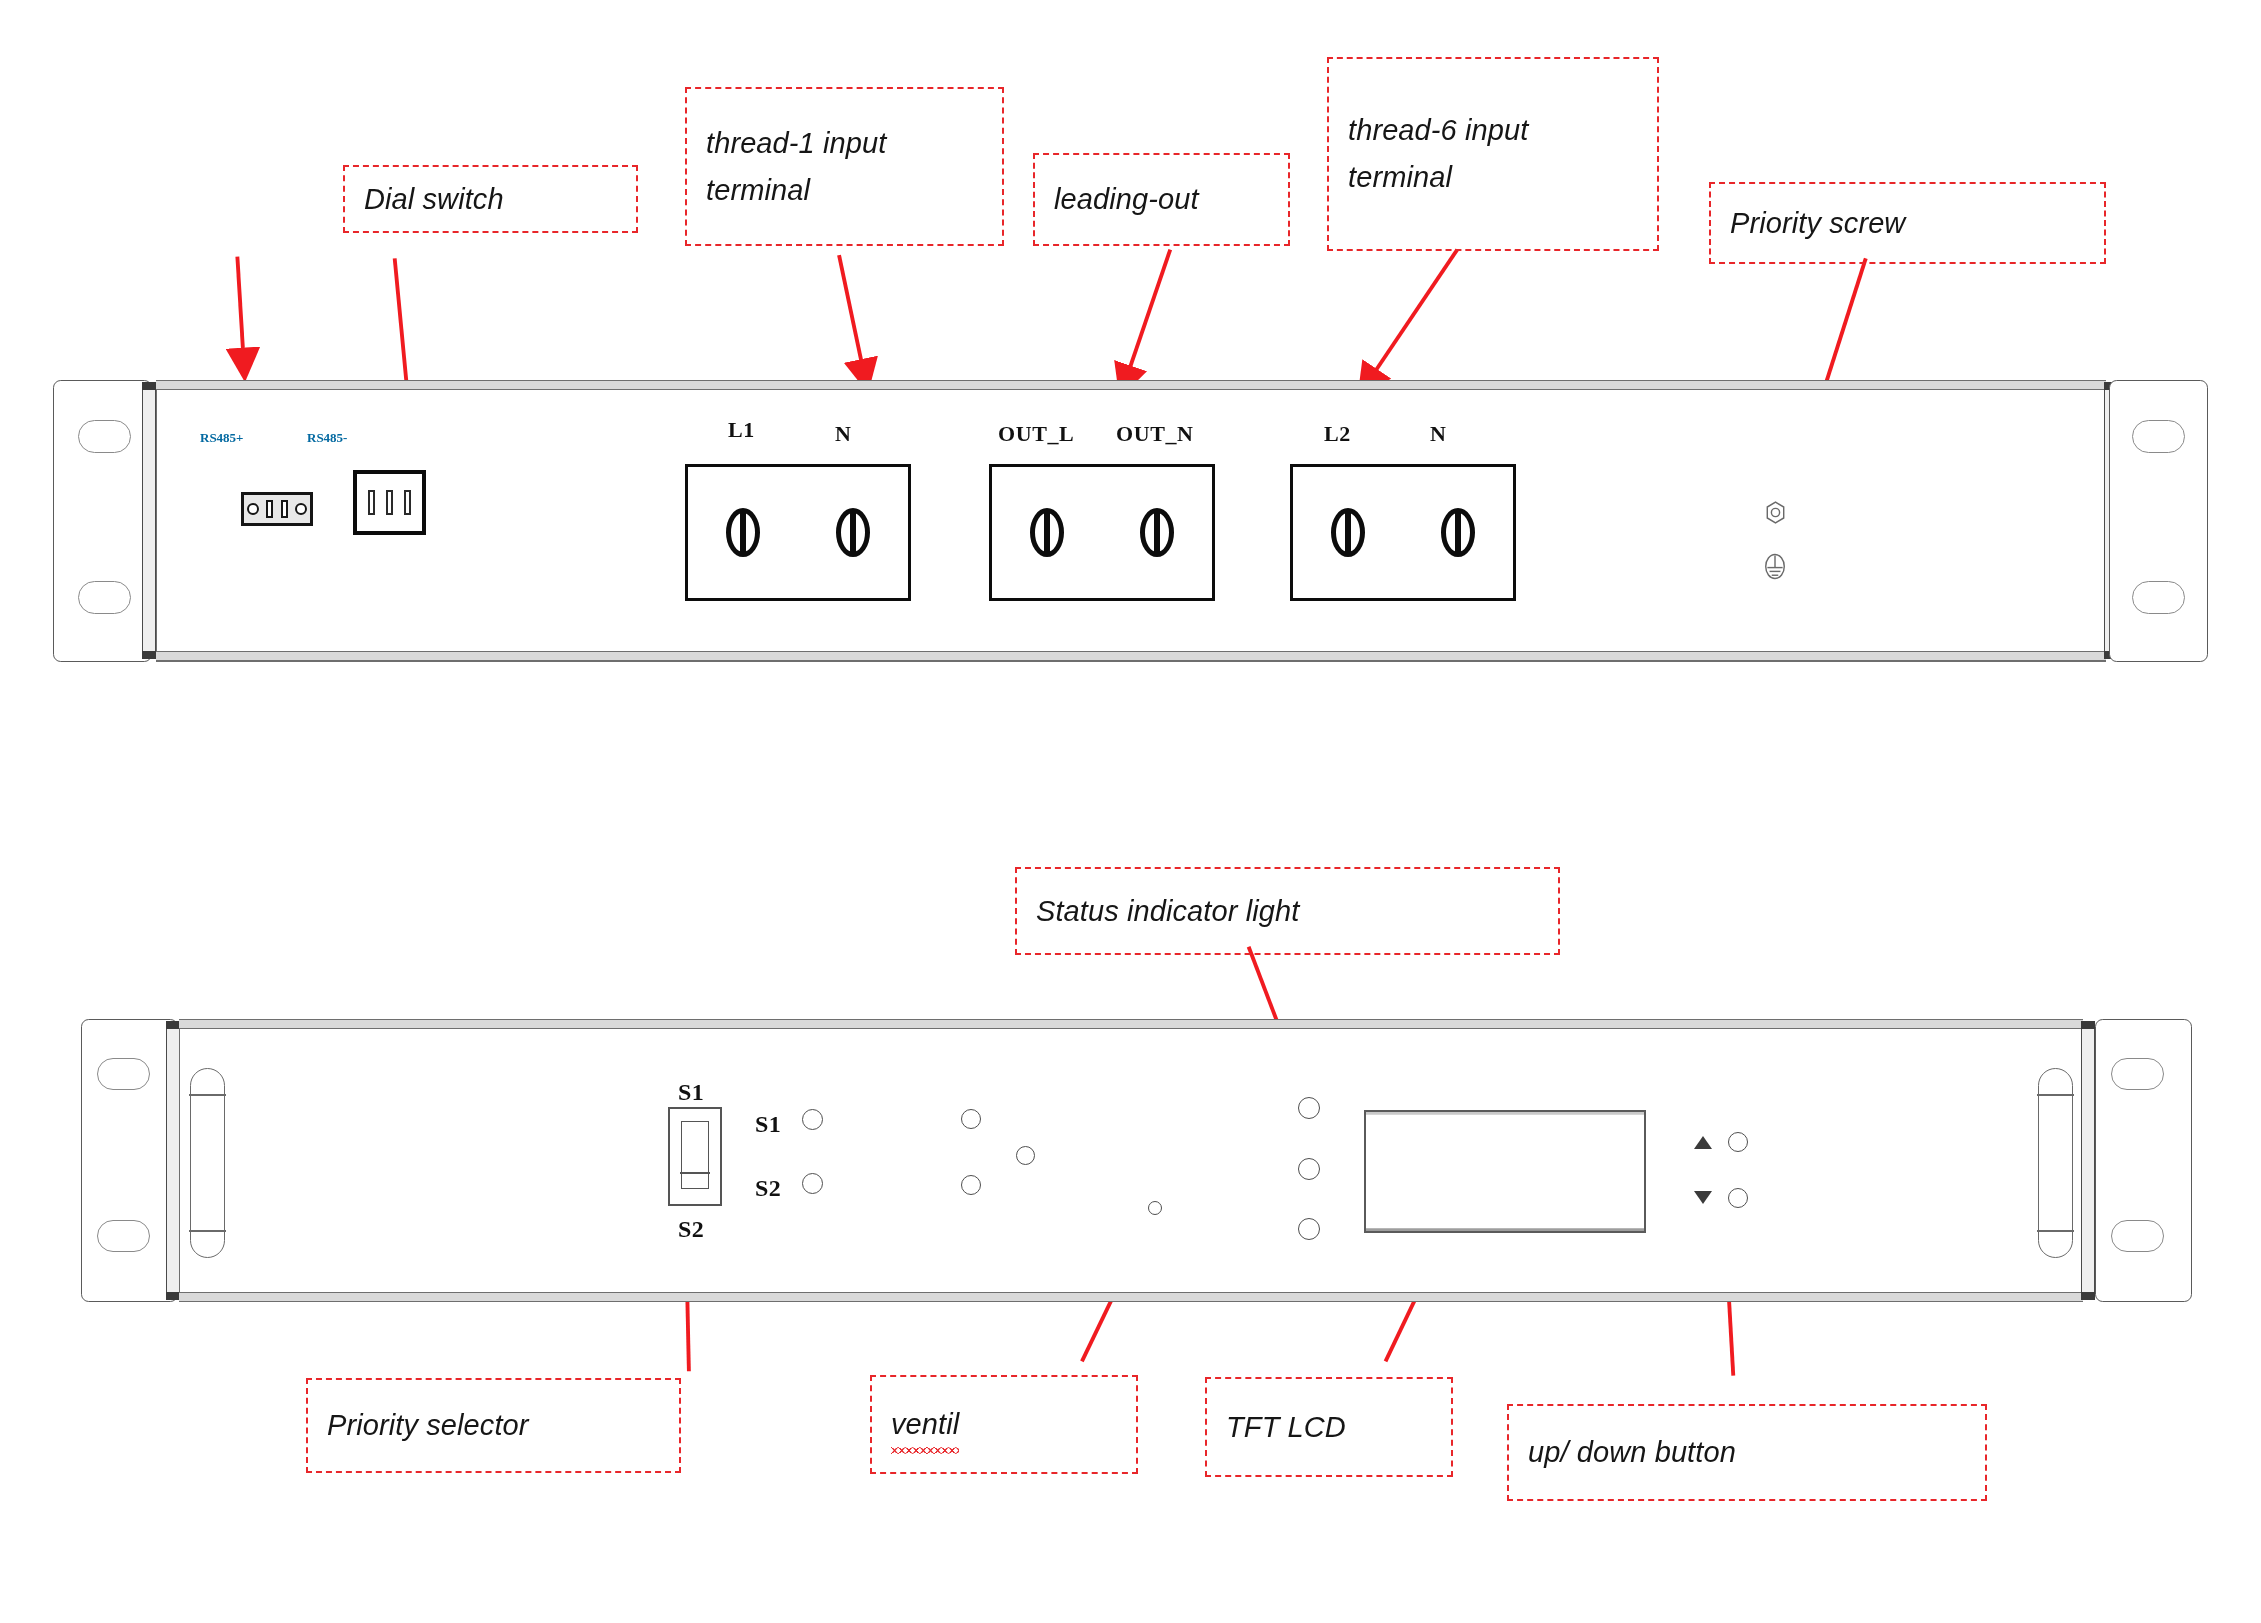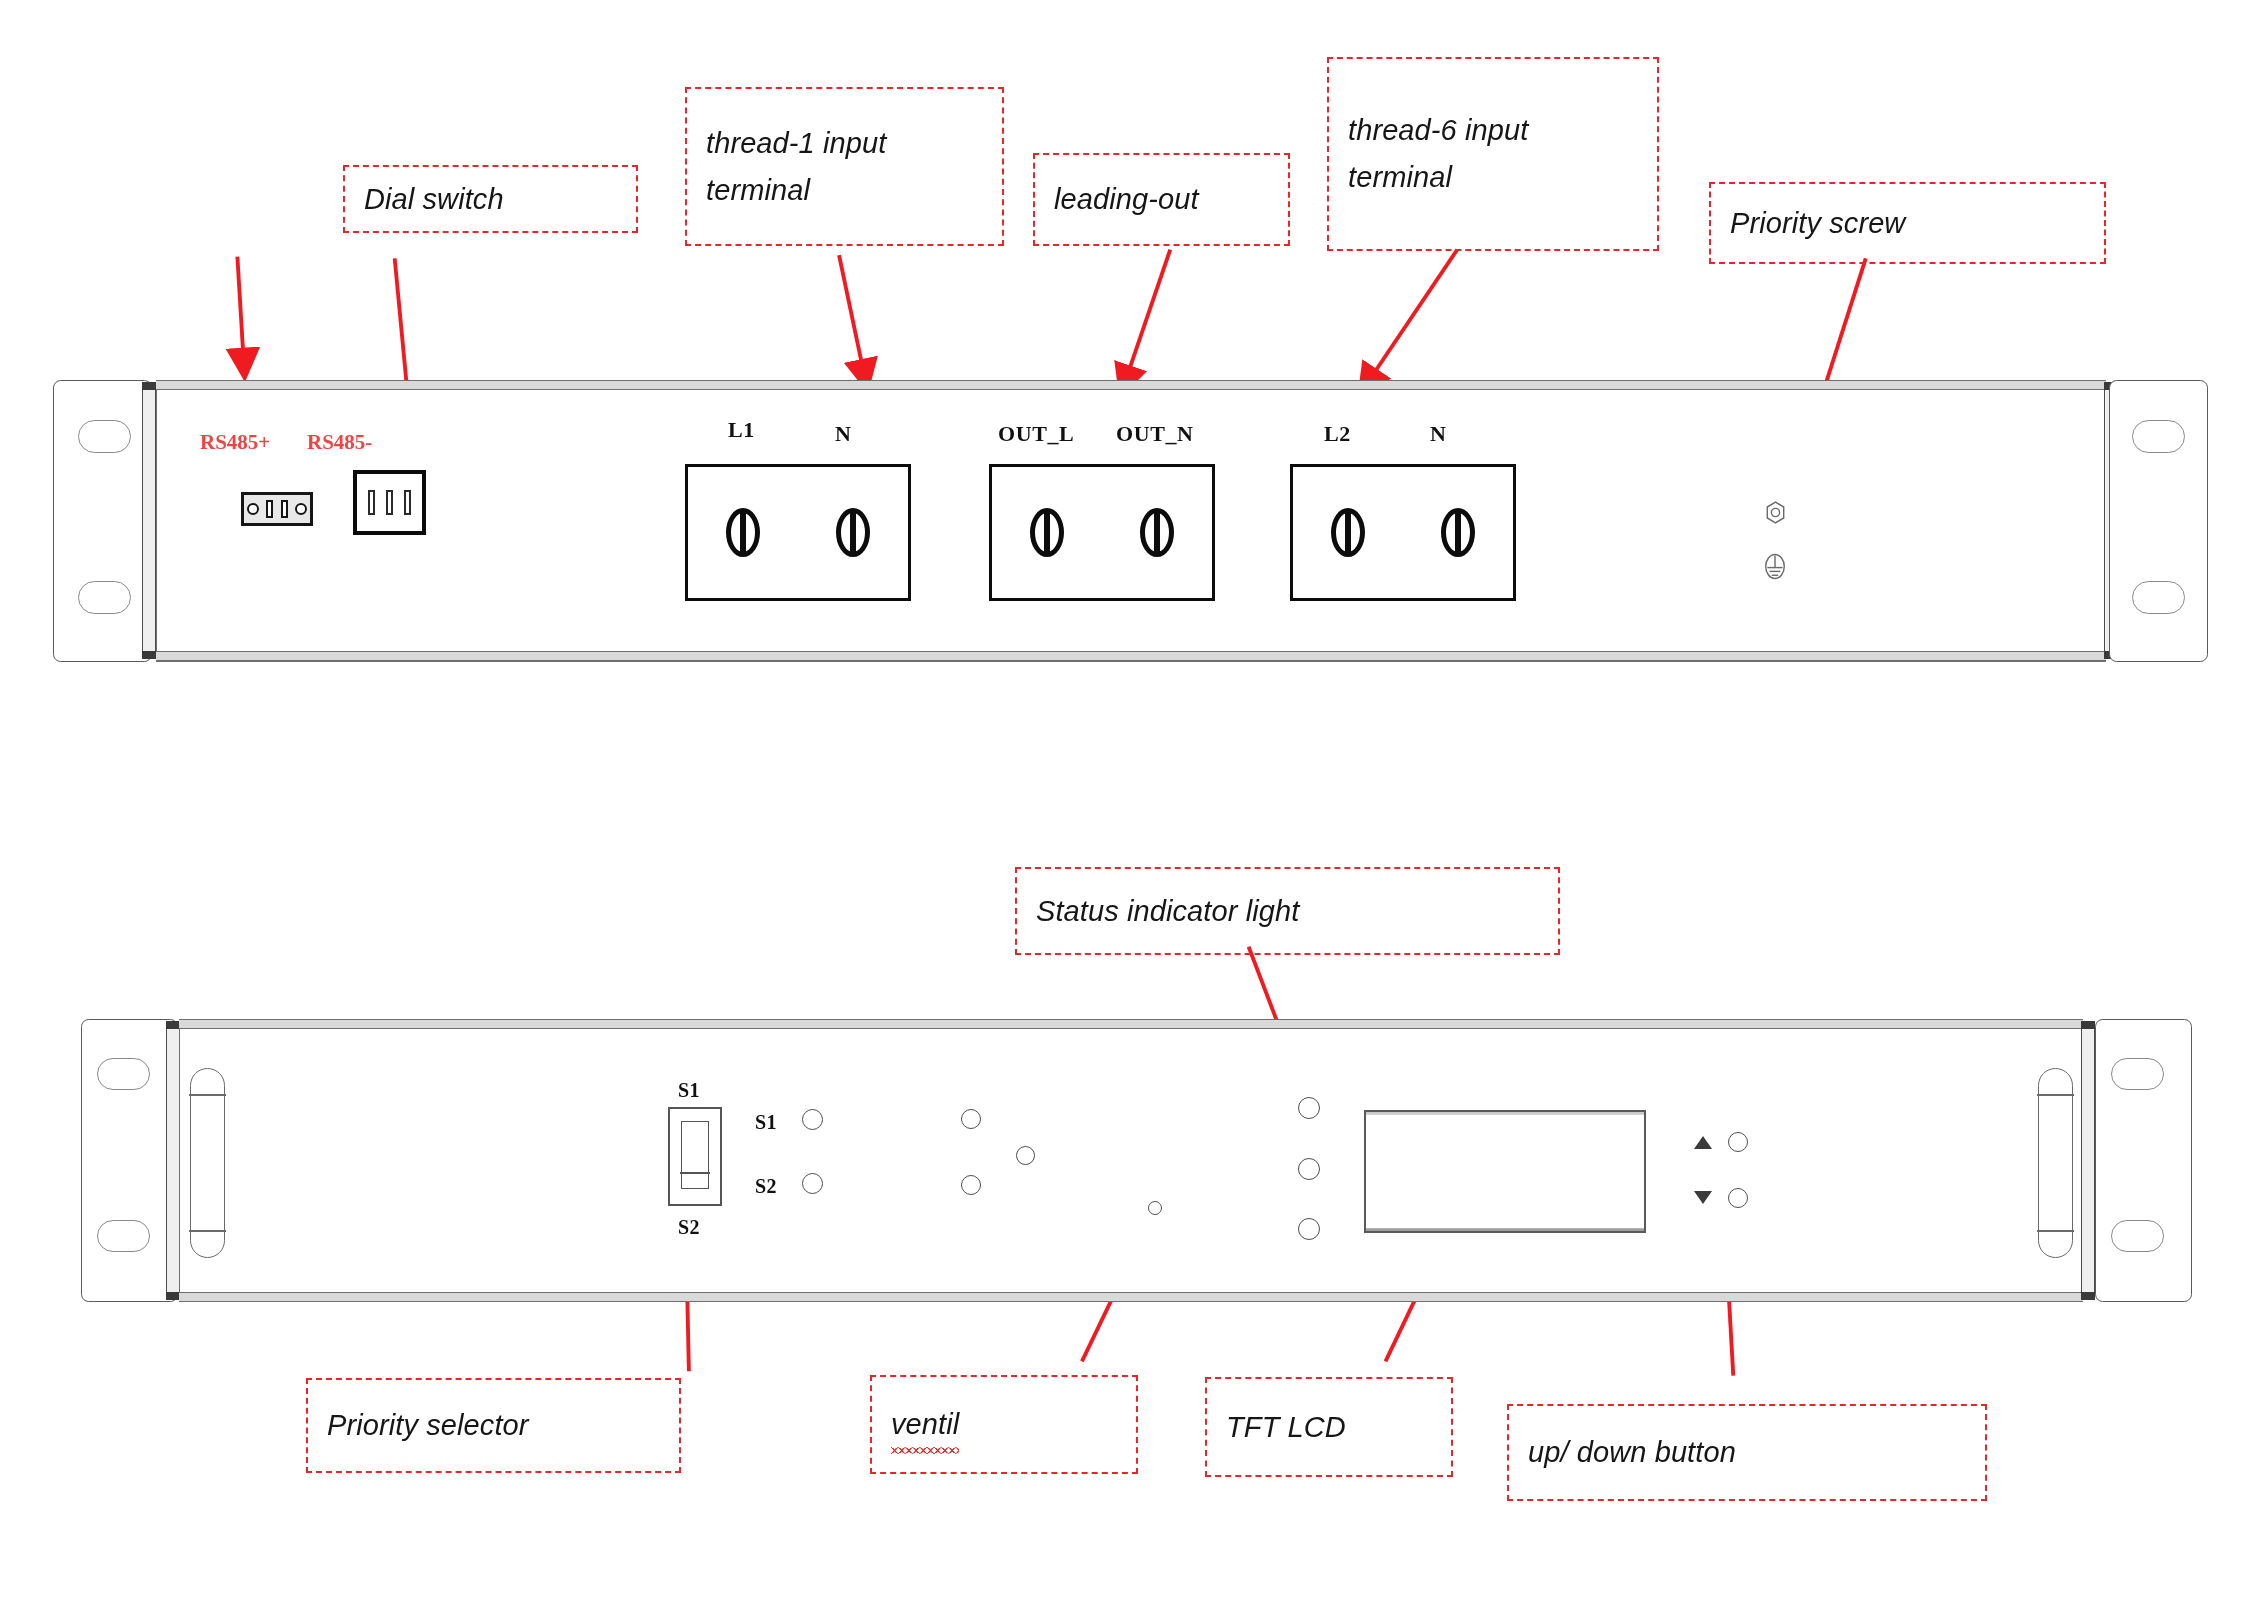--- a/index.html
+++ b/index.html
@@ -87,24 +87,24 @@
     position:absolute;
     color:#111;
     font-family:"Liberation Serif", serif;
     font-weight:bold;
     font-size:22px;
     letter-spacing:0.6px;
     white-space:nowrap;
   }
   .rs485-label{
     position:absolute;
-    color:#ef4444;
+    color:#0369a1;
     font-family:"Liberation Serif", serif;
     font-weight:bold;
-    font-size:21px;
+    font-size:13px;
     letter-spacing:0px;
     white-space:nowrap;
   }
   .term-block{
     position:absolute;
     border:3.9px solid #0c0c0c;
     background:#fff;
     box-sizing:border-box;
     display:flex;align-items:center;justify-content:space-around;
   }
@@ -169,21 +169,21 @@
     border:1.7px solid #4f4f4f;
     border-radius:50%;
     box-sizing:border-box;
     background:#fff;
   }
   .sw-label{
     position:absolute;
     color:#111;
     font-family:"Liberation Serif", serif;
     font-weight:bold;
-    font-size:20px;
+    font-size:24px;
     letter-spacing:0.3px;
     white-space:nowrap;
   }
   .rocker{
     position:absolute;
     border:2.2px solid #555;
     background:#fff;
     box-sizing:border-box;
   }
   .rocker .paddle{

